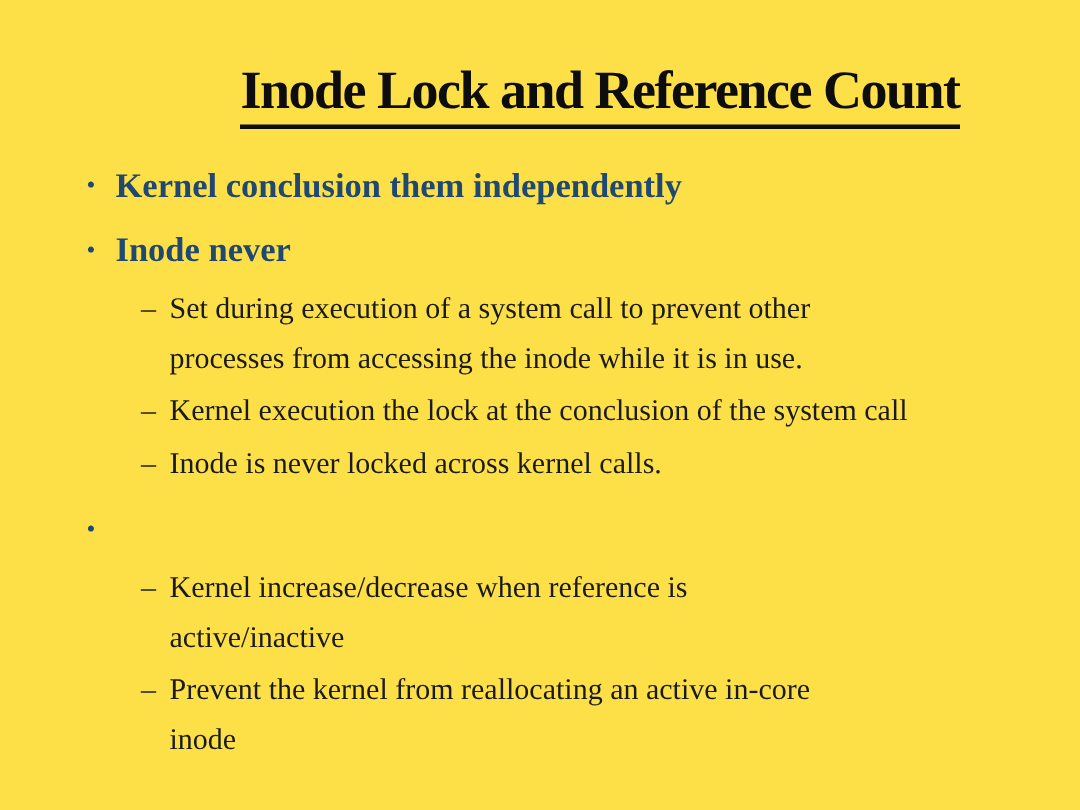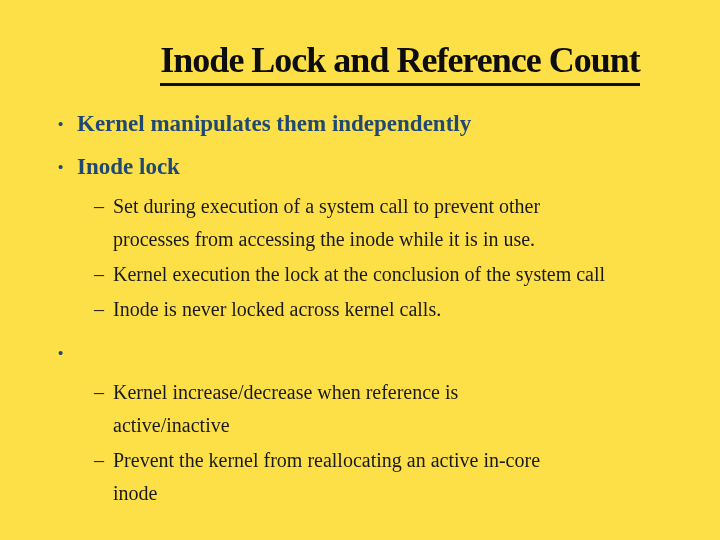--- a/index.html
+++ b/index.html
@@ -75,26 +75,26 @@
 <body>
 
 <div class="slide">
 
   <div class="title-wrap">
     <span class="title">Inode Lock and Reference Count</span>
   </div>
 
   <div class="row l1 l1-first">
     <span class="marker">•</span>
-    <span class="btext">Kernel manipulates them independently</span>
+    <span class="btext">Kernel conclusion them independently</span>
   </div>
 
   <div class="row l1 l1-next">
     <span class="marker">•</span>
-    <span class="btext">Inode lock</span>
+    <span class="btext">Inode never</span>
   </div>
 
   <div class="row l2 l2-first">
     <span class="marker">–</span>
     <span class="btext">Set during execution of a system call to prevent other
 processes from accessing the inode while it is in use.</span>
   </div>
 
   <div class="row l2 l2-next">
     <span class="marker">–</span>

